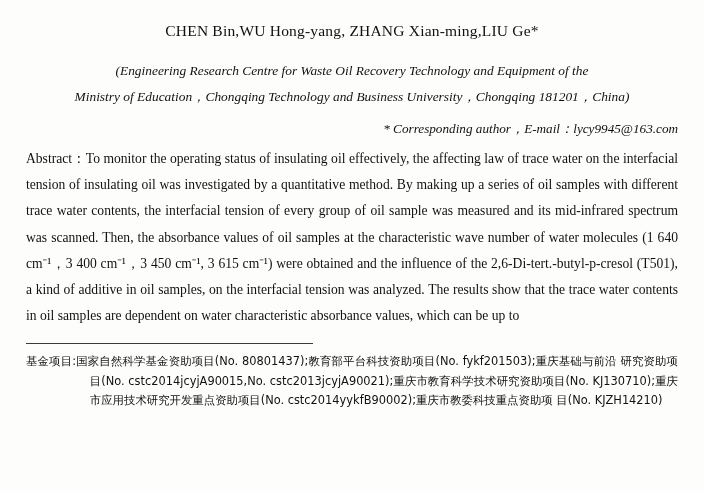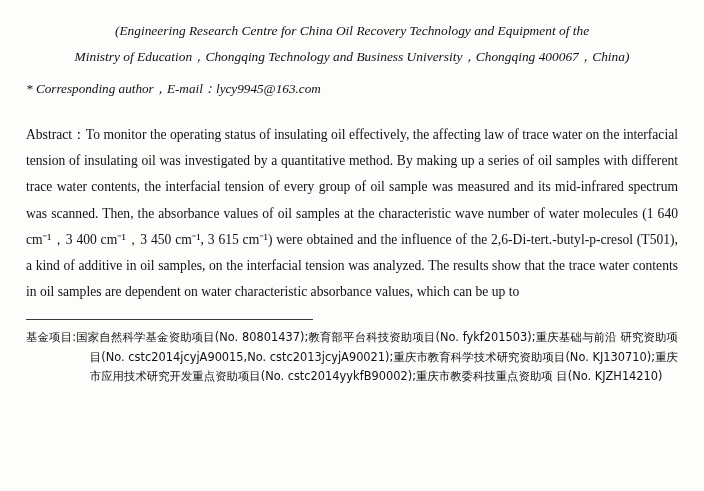--- a/index.html
+++ b/index.html
@@ -35,25 +35,25 @@
     font-size: 13.4px;
     line-height: 1.95;
     margin: 0 10px 12px 10px;
     font-family: "Liberation Serif", serif;
   }
   .affiliation .line {
     display: block;
     white-space: nowrap;
   }
   .corr {
-    text-align: left;
+    text-align: right;
     font-style: italic;
     font-size: 13.2px;
     margin-top: -2px;
-    margin-bottom: 24px;
+    margin-bottom: 8px;
   }
   .abstract {
     font-size: 13.6px;
     line-height: 1.92;
     text-align: justify;
     text-justify: inter-word;
     margin: 0 0 14px 0;
     hyphens: none;
   }
   .abstract .lbl {
@@ -78,24 +78,25 @@
   .footnotes .fn-indent {
     padding-left: 5.6em;
     text-indent: -5.6em;
   }
 </style>
 </head>
 <body>
 
 <div class="page">
 
+  <div class="authors">CHEN Bin,WU Hong-yang, ZHANG Xian-ming,LIU Ge*</div>
 
   <div class="affiliation">
-    <span class="line">(Engineering Research Centre for China Oil Recovery Technology and Equipment of the</span>
-    <span class="line">Ministry of Education，Chongqing Technology and Business University，Chongqing 400067，China)</span>
+    <span class="line">(Engineering Research Centre for Waste Oil Recovery Technology and Equipment of the</span>
+    <span class="line">Ministry of Education，Chongqing Technology and Business University，Chongqing 181201，China)</span>
   </div>
 
   <div class="corr">* Corresponding author，E-mail：lycy9945@163.com</div>
 
   <p class="abstract">
     <span class="lbl">Abstract：</span><span>To monitor the operating status of insulating oil effectively, the affecting law of trace water on the interfacial tension of insulating oil was investigated by a quantitative method. By making up a series of oil samples with different trace water contents, the interfacial tension of every group of oil sample was measured and its mid-infrared spectrum was scanned. Then, the absorbance values of oil samples at the characteristic wave number of water molecules (1 640 cm⁻¹，3 400 cm⁻¹，3 450 cm⁻¹, 3 615 cm⁻¹) were obtained and the influence of the 2,6-Di-tert.-butyl-p-cresol (T501), a kind of additive in oil samples, on the interfacial tension was analyzed. The results show that the trace water contents in oil samples are dependent on water characteristic absorbance values, which can be up to</span>
   </p>
 
   <hr class="rule">
 

